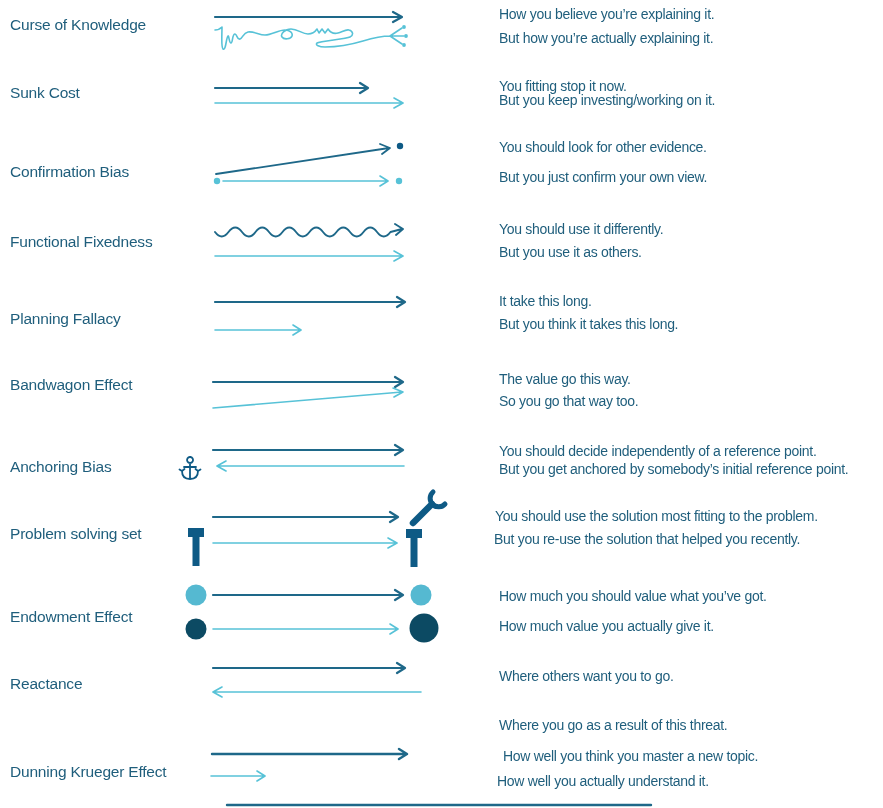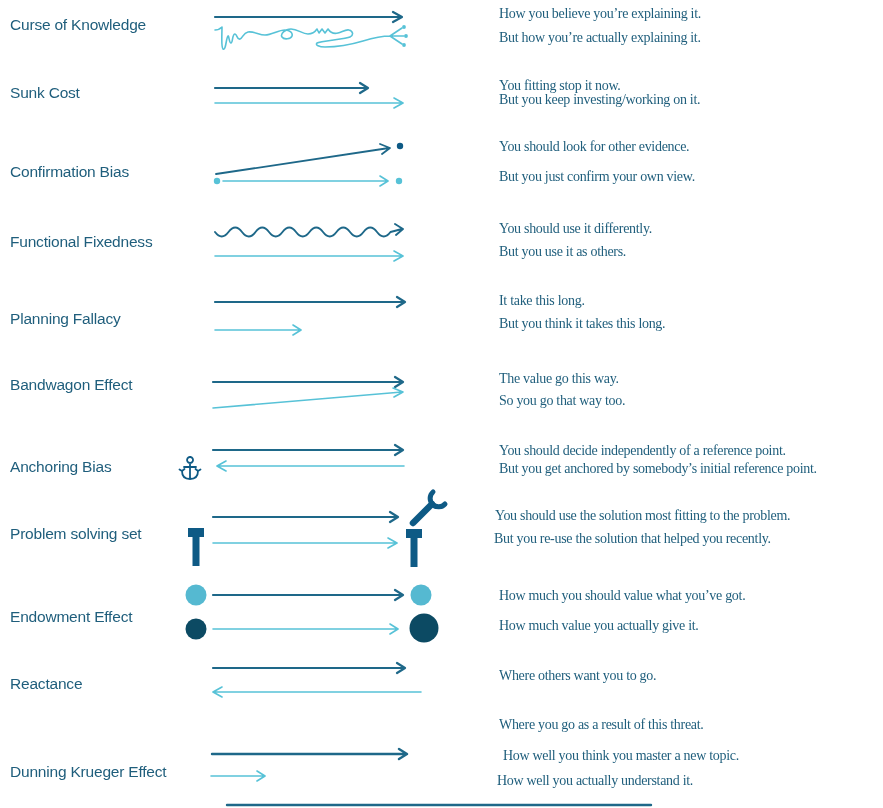--- a/index.html
+++ b/index.html
@@ -18,21 +18,20 @@
     color:var(--text);
     white-space:nowrap;
   }
   .desc{
     position:absolute;
     left:499px;
     font-size:14px;
     letter-spacing:-0.3px;
     color:var(--text);
     white-space:nowrap;
-    font-family:Liberation Serif, serif;
   }
   #diagram-canvas{
     position:absolute;
     left:0;top:0;
   }
 </style>
 </head>
 <body>
 
 <div id="stage" style="--text: #1f5e7c; --dark: #1e6889; --light: #57c2d7; --icon: #0e5a85; --dark_circle: #0c4a63; --light_circle: #55b9d1;">

